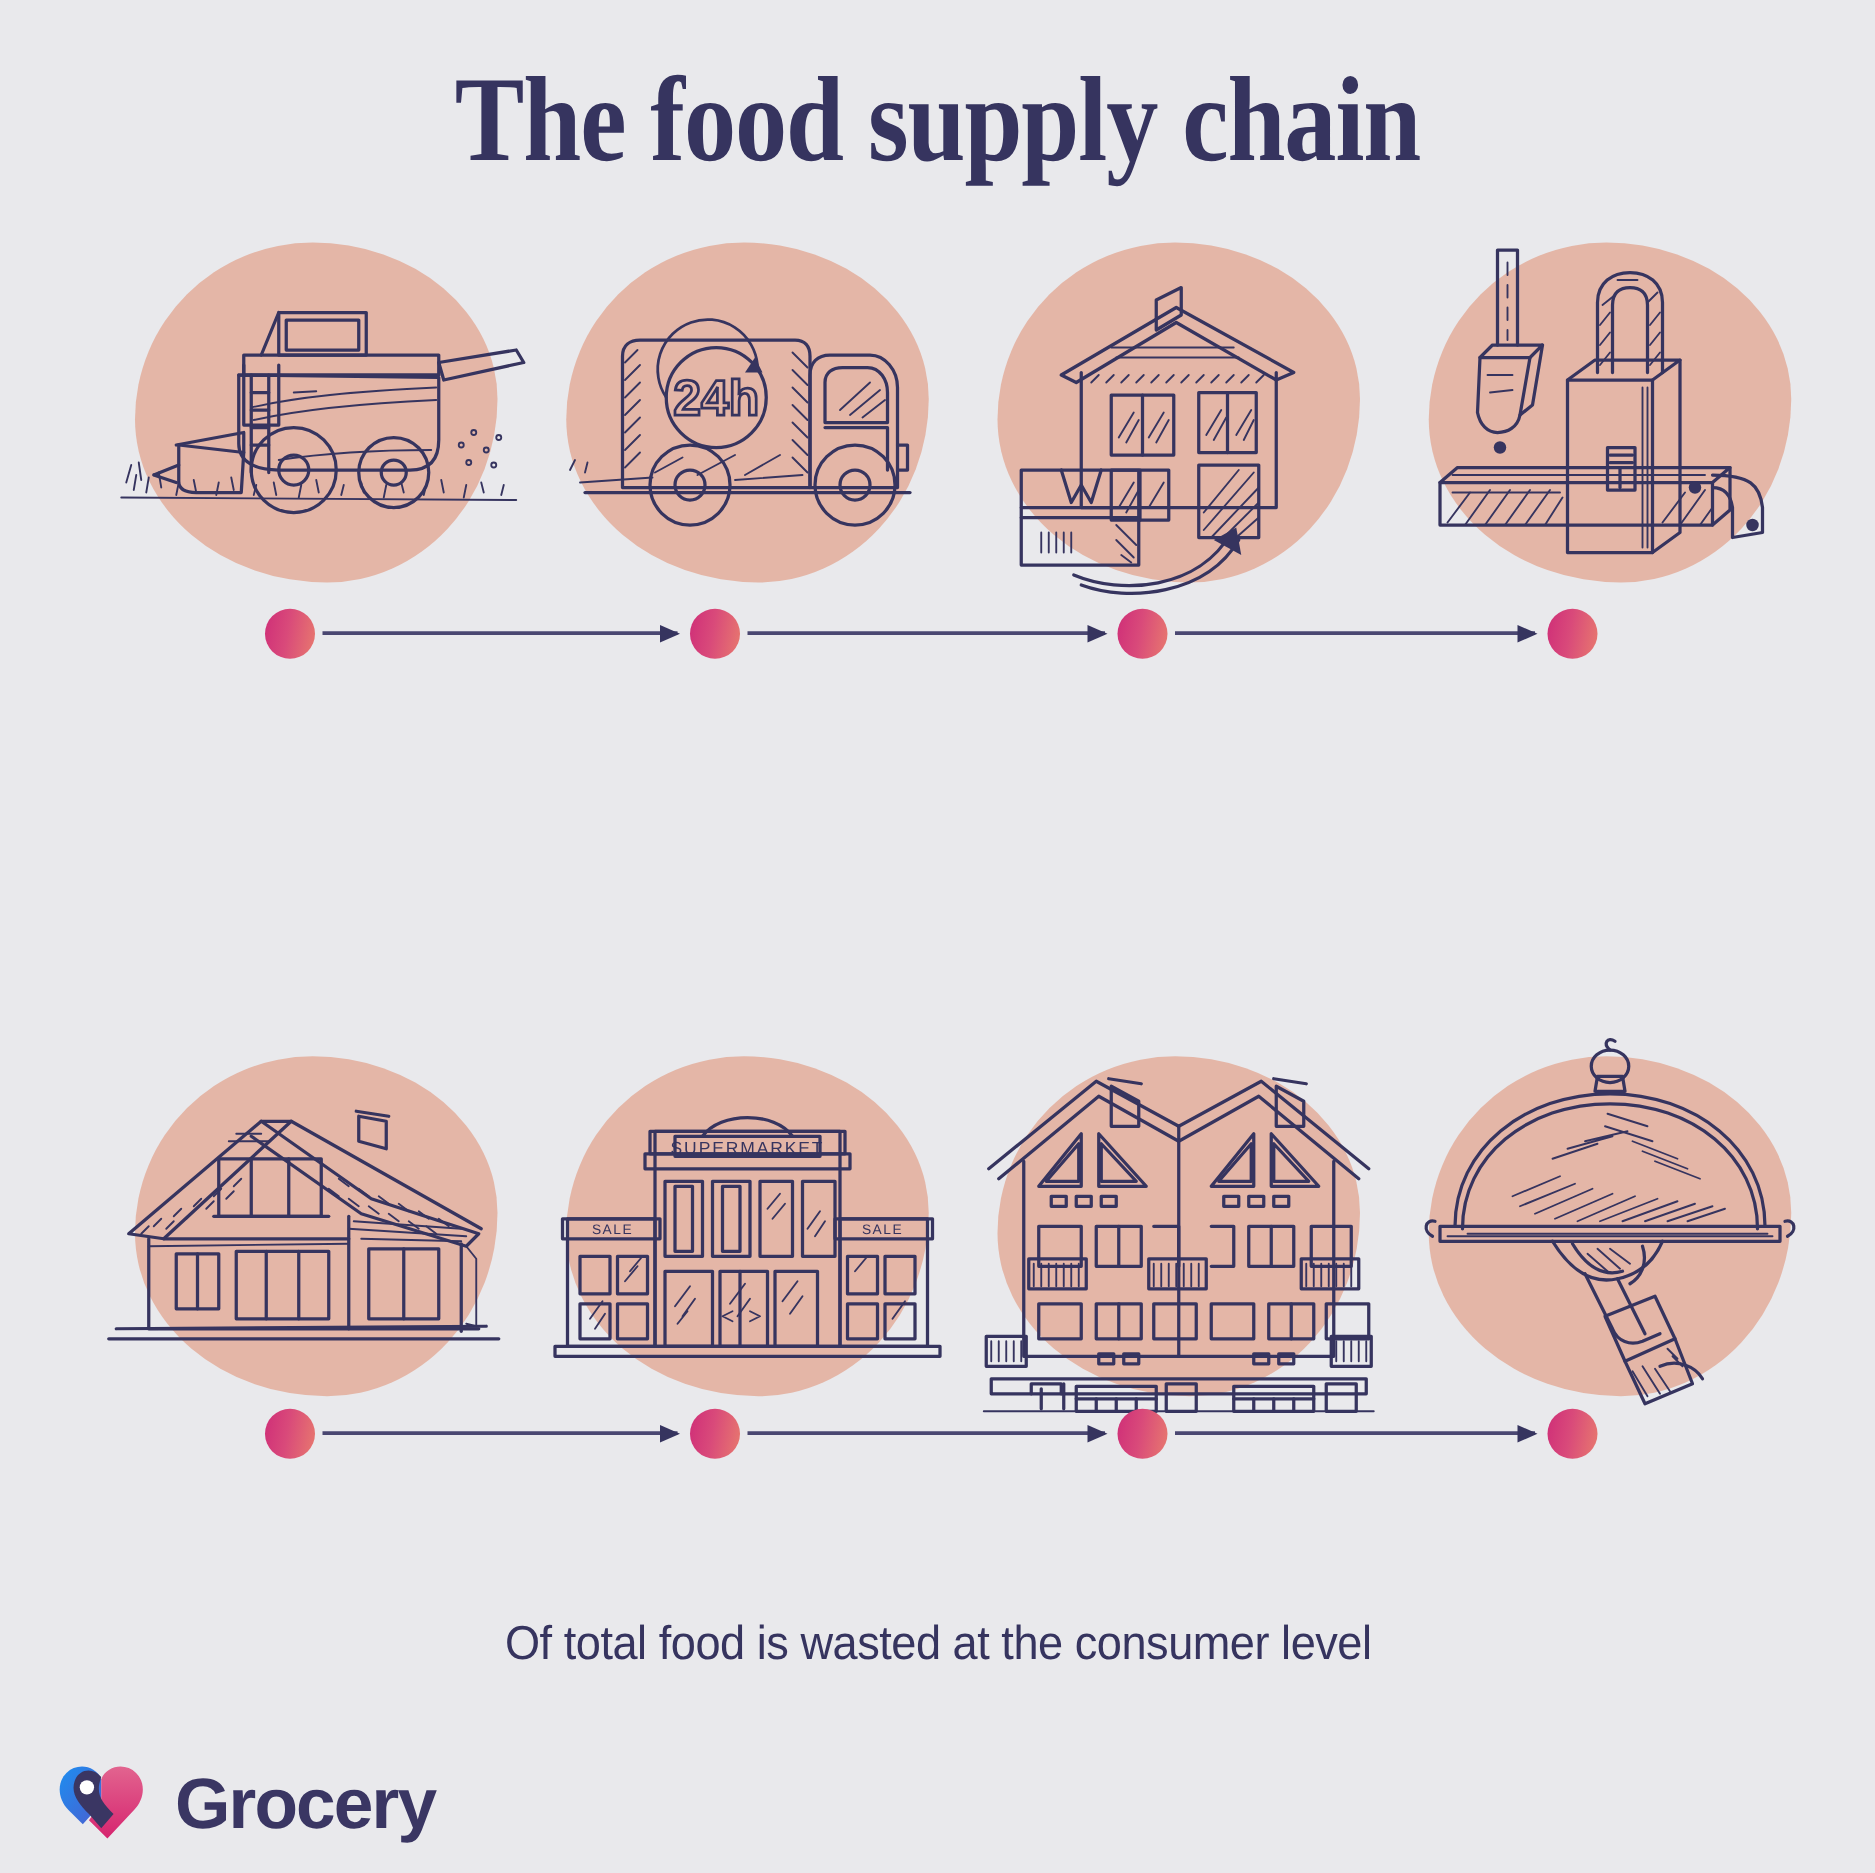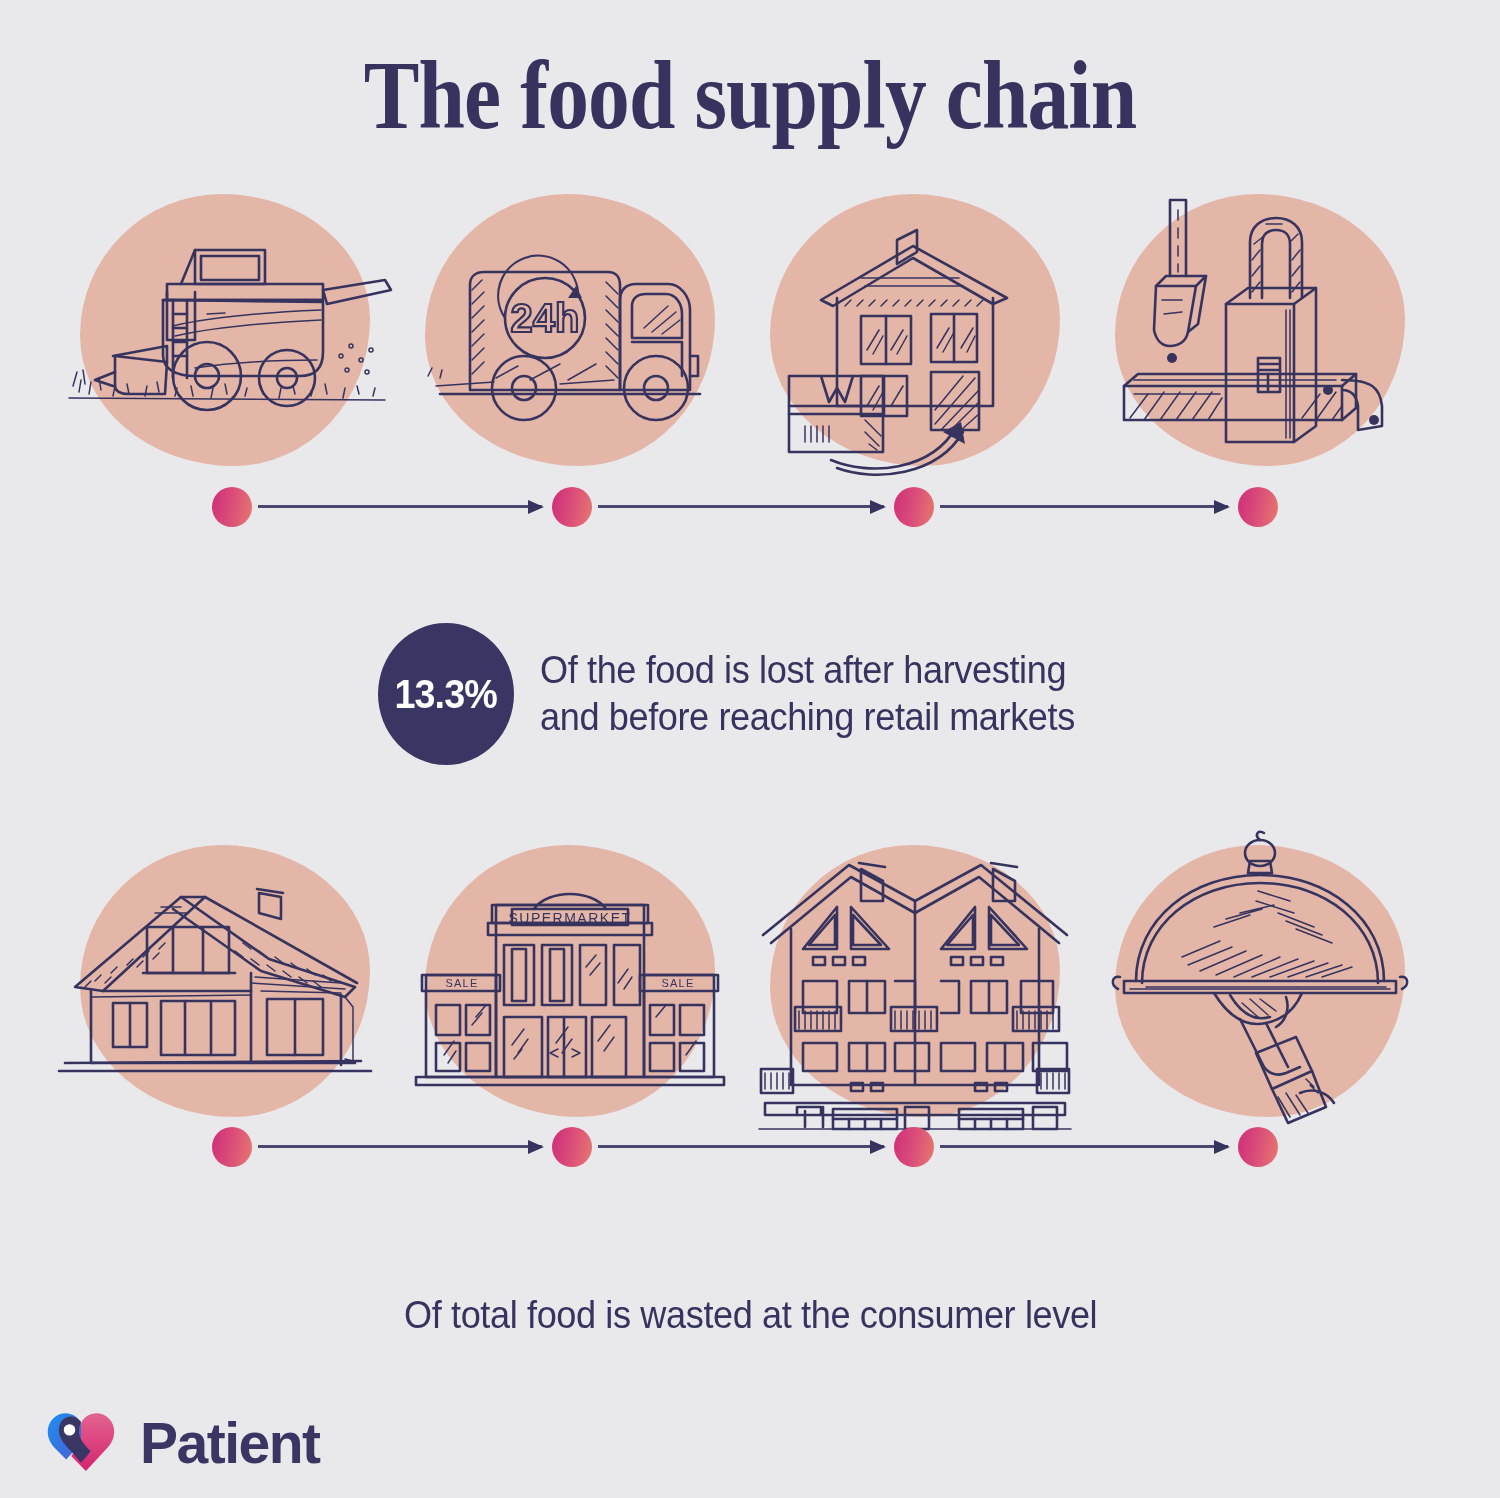--- a/index.html
+++ b/index.html
@@ -17,21 +17,21 @@
     text-align:center;
     font-family:"Liberation Serif", serif;
     font-weight:bold;
     font-size:97px;
     letter-spacing:-1px;
     color:#36345f;
     transform:scaleX(.86);
   }
 
   
-  .row{position:absolute;left:0;width:1372px;}
+  .row{position:absolute;left:0;width:1372px;padding-left:28px;}
   .row-1{top:180px;}
   .row-2{top:831px;}
 
   .cells{position:relative;width:1500px;height:300px;}
   .cell{position:absolute;top:0;width:340px;height:300px;}
   .cell.c0{left:55px;}
   .cell.c1{left:400px;}
   .cell.c2{left:745px;}
   .cell.c3{left:1090px;}
 
@@ -372,27 +372,20 @@
     </div>
     <div class="node n2"></div>
     <div class="arrow a2">
       <div class="shaft"></div>
         <div class="head"></div>
     </div>
     <div class="node n3"></div>
   </div>
 
 
-  <div class="stat stat-1">
-    <div class="badge">
-      <span>13.3%</span>
-    </div>
-    <div class="stat-text">Of the food is lost after harvesting
-and before reaching retail markets</div>
-  </div>
 
   <div class="row row-2">
     <div class="cells">
 
       <div class="cell c0">
         <div class="blob"></div>
         <div class="art">
           <svg viewBox="0 0 340 300">
             <g class="ink">
 
@@ -696,16 +689,16 @@
         </defs>
 
         <path d="M50 26 C44 12 26 10 16 20 C6 30 8 46 18 56 L32 70 L50 50 Z" fill="url(#gBlue)"></path>
 
         <path d="M50 26 C56 12 74 10 84 20 C94 30 92 46 82 56 L56 84 L38 66 L50 50 Z" fill="url(#gPink)"></path>
 
         <path d="M50 24 C42 14 28 16 24 28 C20 40 28 50 38 60 L50 74 L62 60 C50 48 44 40 50 24 Z" fill="#3a3663"></path>
         <circle cx="36" cy="34" r="7" fill="#ffffff"></circle>
       </svg>
     </div>
-    <div class="logo-text">Patient</div>
+    <div class="logo-text">Grocery</div>
   </div>
 
 </div>
 
 </body></html>

